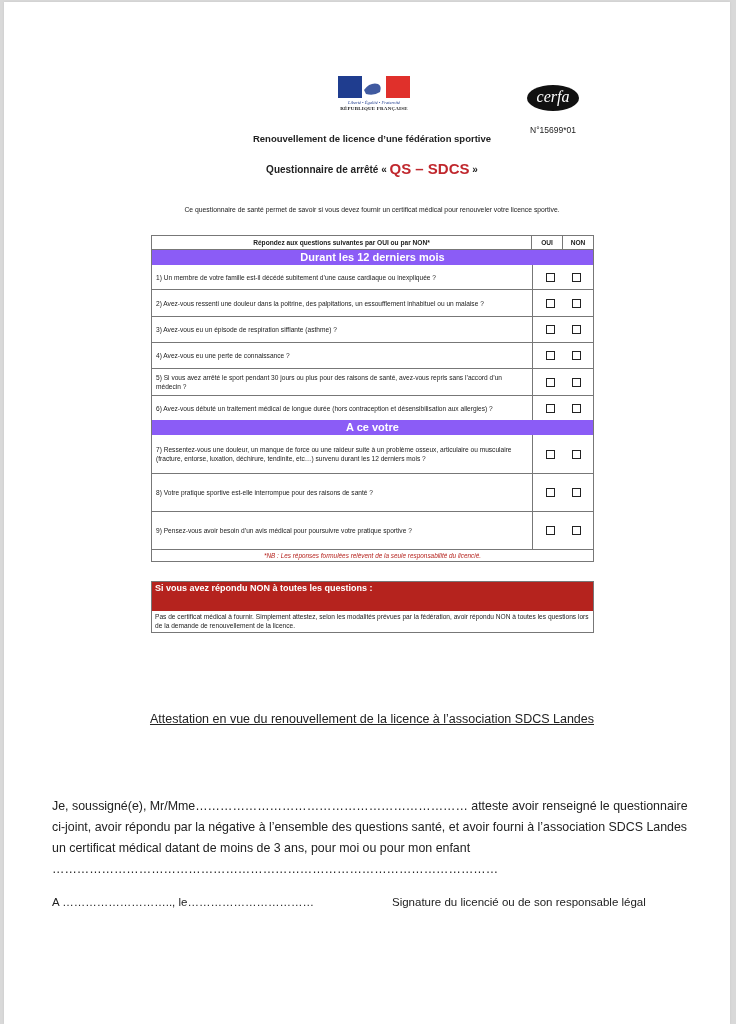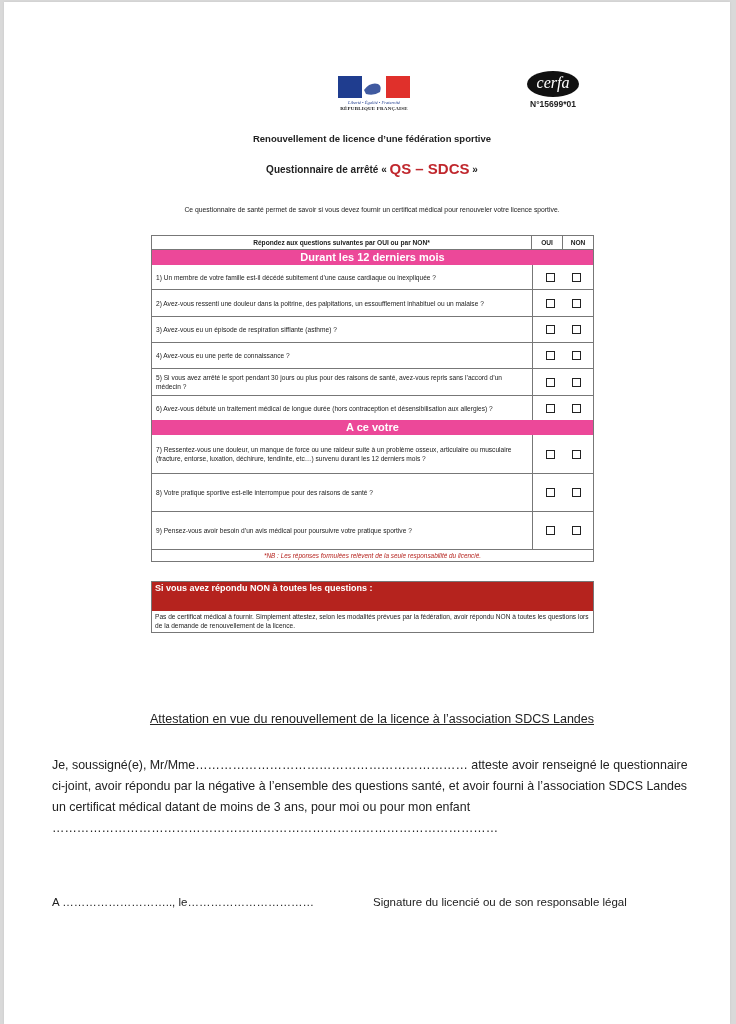--- a/index.html
+++ b/index.html
@@ -14,52 +14,52 @@
   
   .marianne { position:absolute; left:334px; top:74px; width:72px; }
   .flag { display:flex; height:22px; }
   .flag .blue { width:24px; background:#1f3d8f; }
   .flag .white { width:24px; background:#fff; position:relative; }
   .flag .red { width:24px; background:#e0302b; }
   .marianne .motto { font-family:"Liberation Serif", serif; font-size:4.5px; font-style:italic; color:#1f3d8f; text-align:center; margin-top:2px; white-space:nowrap; }
   .marianne .rf { font-family:"Liberation Serif", serif; font-size:5px; font-weight:bold; text-align:center; letter-spacing:0.2px; white-space:nowrap; margin-top:1px; }
   .cerfa { position:absolute; left:519px; top:69px; width:60px; text-align:center; }
   .cerfa .oval {
-    width:52px; height:26px; margin:0 auto; background:#111; border-radius:50%;
+    width:52px; height:26px; margin:14px auto; background:#111; border-radius:50%;
     color:#fff; font-family:"Liberation Serif", serif; font-style:italic; font-size:16px; line-height:24px;
   }
-  .cerfa .num { font-size:8.5px; font-weight:bold; margin-top:2px; }
+  .cerfa .num { font-size:8.5px; font-weight:normal; margin-top:2px; }
 
   .title1 { position:absolute; left:0; width:736px; top:131px; text-align:center; font-size:9.5px; font-weight:bold; }
   .title2 { position:absolute; left:0; width:736px; top:158px; text-align:center; font-size:10px; font-weight:bold; }
   .title2 .qs { color:#c0272d; font-size:15px; vertical-align:-1px; }
   .intro { position:absolute; left:0; width:736px; top:204px; text-align:center; font-size:6.8px; }
 
   
   .qtable { position:absolute; left:147px; top:233px; width:443px; border:1px solid #777; box-sizing:border-box; }
   .qhead { display:flex; height:13px; border-bottom:1px solid #777; font-size:6.6px; font-weight:bold; }
   .qhead .c1 { flex:1; text-align:center; line-height:13px; border-right:1px solid #777; }
   .qhead .c2, .qhead .c3 { width:30px; text-align:center; line-height:13px; }
   .qhead .c2 { border-right:1px solid #777; }
-  .section { background:#ec4899; color:#fff; text-align:center; font-weight:bold; font-size:11px; height:15px; line-height:15px; }
+  .section { background:#8b5cf6; color:#fff; text-align:center; font-weight:bold; font-size:11px; height:15px; line-height:15px; }
   .qrow { display:flex; border-bottom:1px solid #777; }
   .qrow:last-child { border-bottom:none; }
   .qrow .qtext { flex:1; font-size:6.6px; line-height:9px; padding:0 4px; border-right:1px solid #777; display:flex; align-items:center; }
   .qrow .boxes { width:60px; display:flex; justify-content:space-around; align-items:center; padding:0 4px; box-sizing:border-box; }
   .cb { width:9px; height:9px; border:1.6px solid #222; box-sizing:border-box; background:#fff; cursor:pointer; }
   .nb { text-align:center; font-size:6.4px; font-style:italic; color:#b5231e; height:11px; line-height:11px; border-top:1px solid #777; }
 
   .infobox { position:absolute; left:147px; width:443px; border:1px solid #777; box-sizing:border-box; }
   .infobox .ihead { background:#b5231e; color:#fff; font-weight:bold; font-size:9px; height:29px; line-height:13px; padding-left:3px; }
   .infobox .ibody { font-size:6.6px; line-height:9px; padding:1px 3px 2px; }
 
   .att-title { position:absolute; left:0; width:736px; top:710px; text-align:center; font-size:12.5px; text-decoration:underline; }
-  .att-body { position:absolute; left:48px; top:753px; width:640px; font-size:12.4px; line-height:21px; }
+  .att-body { position:absolute; left:48px; top:794px; width:640px; font-size:12.4px; line-height:21px; }
   .sig-line { position:absolute; left:48px; top:894px; font-size:11.5px; }
-  .sig-label { position:absolute; left:369px; top:894px; font-size:11.5px; }
+  .sig-label { position:absolute; left:388px; top:894px; font-size:11.5px; }
 </style>
 </head>
 <body>
 
 <div class="page">
 
   <div class="marianne">
     <div class="flag">
       <div class="blue"></div>
       <div class="white">

